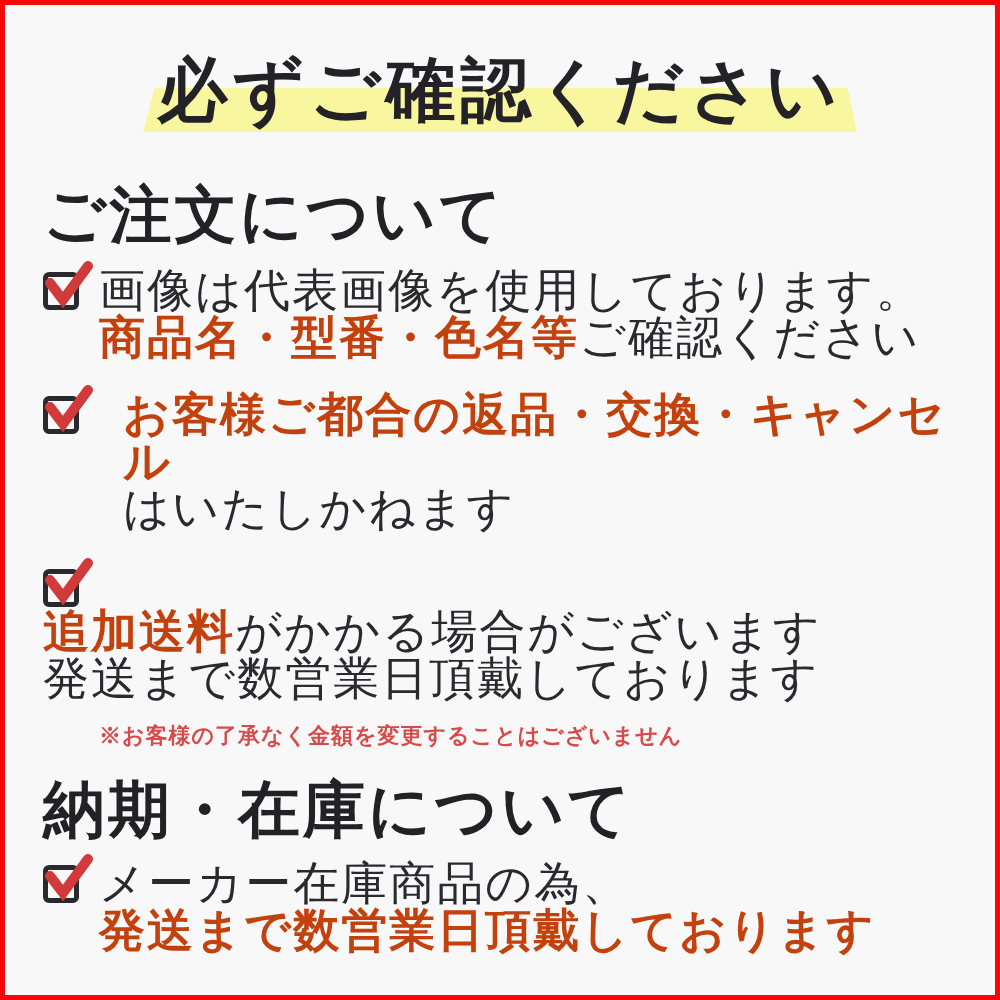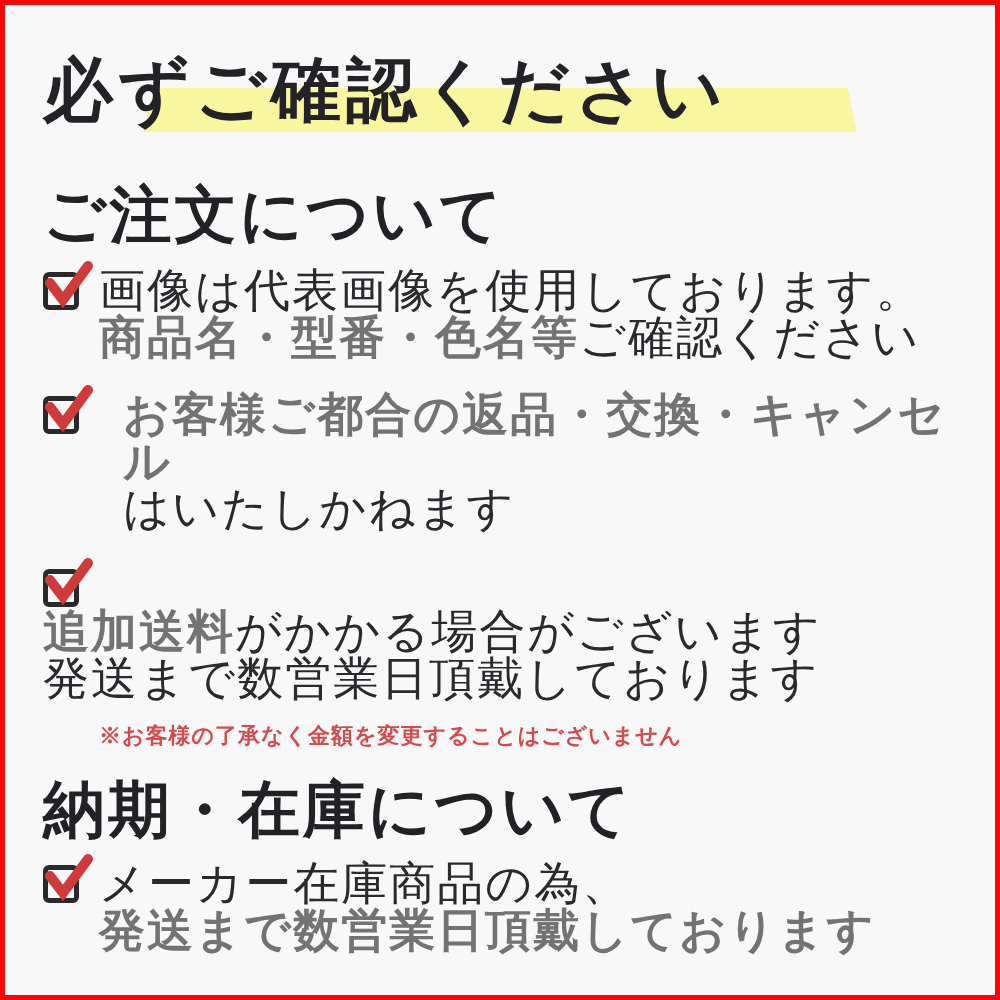--- a/index.html
+++ b/index.html
@@ -18,21 +18,21 @@
   .content {
     box-sizing: border-box;
     padding: 34px 38px 0 38px;
     height: 100%;
   }
   
   .title-row {
     position: relative;
     margin-top: 4px;
     height: 96px;
-    text-align: left;
+    text-align: center;
   }
   .title-hl {
     position: absolute;
     left: 100px; top: 45px;
     width: 714px; height: 44px;
     background: #f9f6a0;
     clip-path: polygon(1.6% 0, 98.7% 0, 100% 100%, 0 100%);
   }
   .title-text {
     position: relative;
@@ -86,21 +86,21 @@
     left: 1px; top: -8px;
     overflow: visible;
   }
   .item-text {
     margin: 0;
     font-size: 46px;
     line-height: 47px;
     letter-spacing: 2px;
     color: #2a2a2e;
   }
-  .red { color: #737373; font-weight: 700; }
+  .red { color: #c2410c; font-weight: 700; }
   .note {
     margin: 16px 0 0 56px;
     font-size: 22px;
     line-height: 36px;
     letter-spacing: 1px;
     font-weight: 600;
     color: #d74a4a;
   }
 </style>
 </head>

